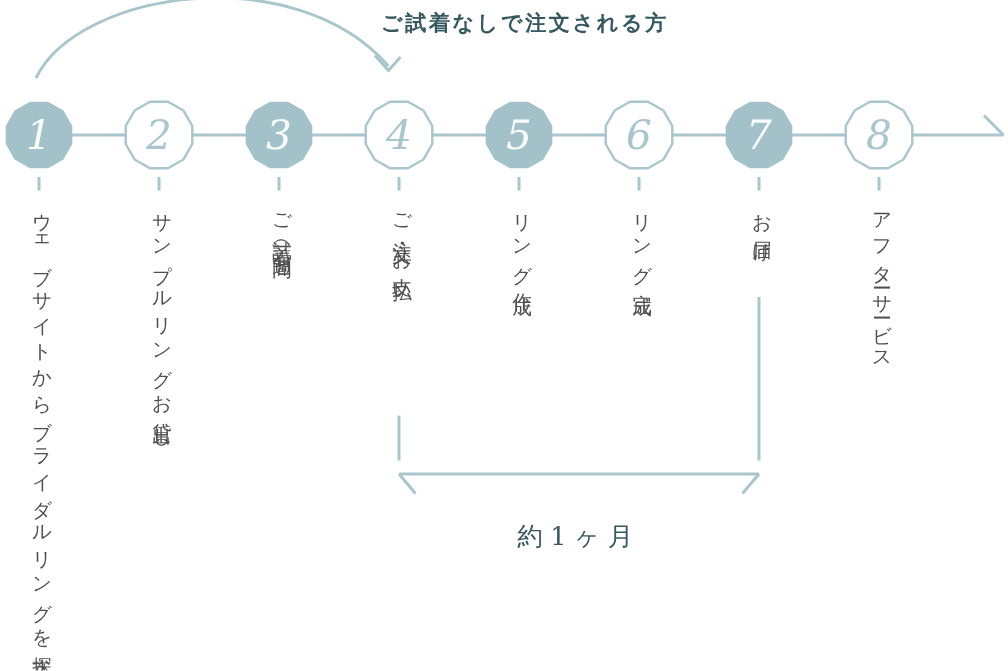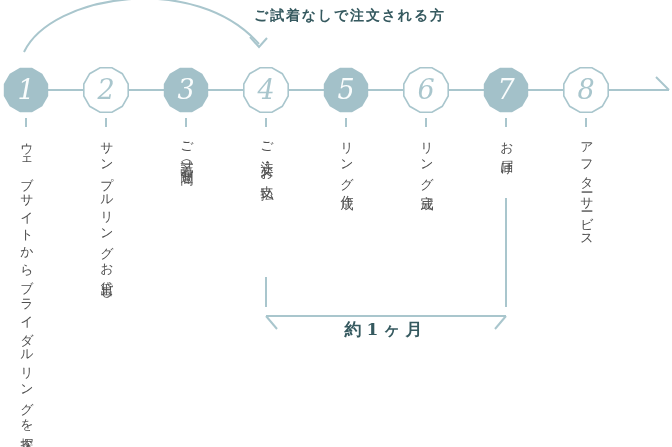--- a/index.html
+++ b/index.html
@@ -70,25 +70,25 @@
     top: 7px;
     font-size: 14px;
     font-weight: 700;
     letter-spacing: 1.8px;
     color: var(--accent-dark);
     white-space: nowrap;
   }
   .duration-label {
     position: absolute;
     left: 306px;
-    top: 318px;
+    top: 346px;
     width: 160px;
     text-align: center;
     font-size: 17px;
-    font-weight: 700;
+    font-weight: 400;
     letter-spacing: 5px;
     color: var(--accent-dark);
     white-space: nowrap;
   }
 </style>
 </head>
 <body>
 
 <div class="stage">
 

